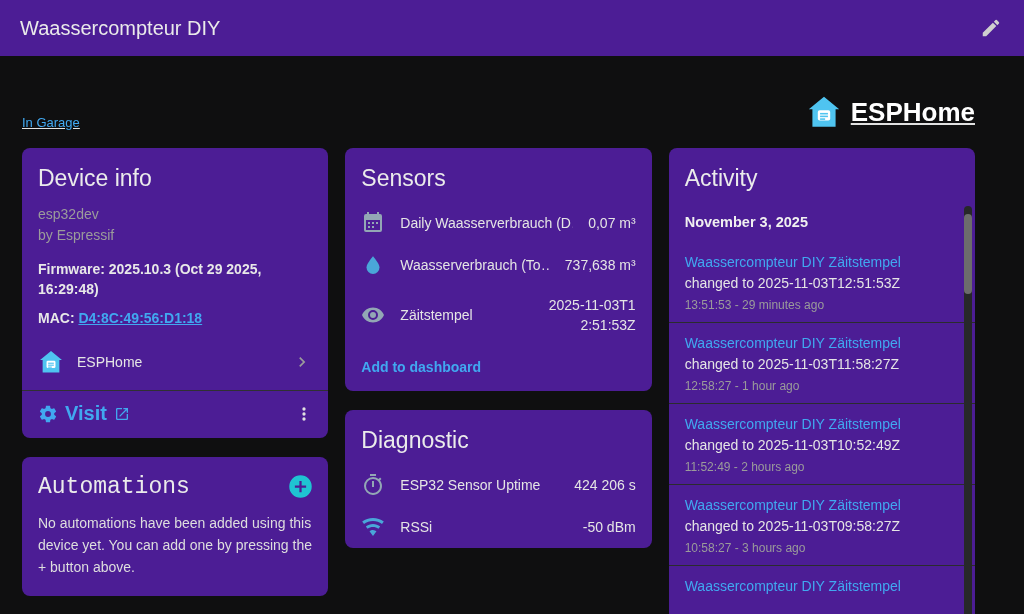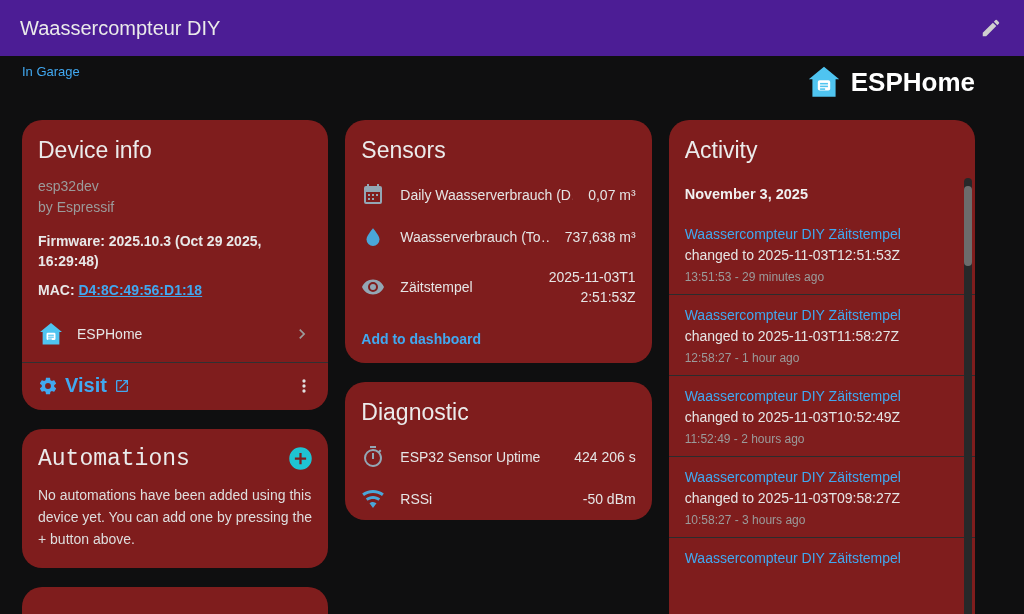--- a/index.html
+++ b/index.html
@@ -13,29 +13,29 @@
   svg { display:block; }
 
   
   .topbar { height:56px; background:#4c1d95; display:flex; align-items:center; padding:0 22px 0 20px; }
   .topbar-title { font-size:20px; font-weight:400; color:#eaeaea; }
   .edit-btn { margin-left:auto; width:22px; height:22px; color:#cfcfcf; cursor:pointer; }
 
   .content { padding:0 49px 0 22px; }
 
   
-  .subheader { display:flex; align-items:flex-start; justify-content:space-between; margin-top:8px; height:38px; }
+  .subheader { display:flex; align-items:flex-end; justify-content:space-between; margin-top:36px; height:38px;text-decoration:underline; }
   .area-link { color:var(--accent,#41a8f0); font-size:13px; cursor:pointer; }
   .brand { display:flex; align-items:center; gap:9px; }
   .brand-name { font-size:26px; font-weight:700; color:#ffffff; }
 
   
   .columns { display:grid; grid-template-columns:1fr 1fr 1fr; gap:17px; margin-top:18px; align-items:start; }
   .col { display:flex; flex-direction:column; gap:19px; min-width:0; }
-  .card { background:#7f1d1d; border-radius:20px; overflow:hidden; }
+  .card { background:#4c1d95; border-radius:8px; overflow:hidden; }
   .card-title { font-size:23px; font-weight:400; color:#ebebeb; padding:17px 16px 10px; }
 
   
   .info-block { padding:2px 16px 0; font-size:14px; }
   .muted { color:#9b9b9b; line-height:21px; }
   .strong-line { margin-top:13px; font-weight:600; color:#e8e8e8; line-height:20px; }
   .mac-line { margin-top:11px; font-weight:600; color:#e8e8e8; }
   .mac-link { color:var(--accent,#41a8f0); text-decoration:underline; cursor:pointer; }
   .integration-row { display:flex; align-items:center; gap:13px; padding:15px 16px; margin-top:8px; cursor:pointer; }
   .integration-label { font-size:14px; color:#e5e5e5; }

